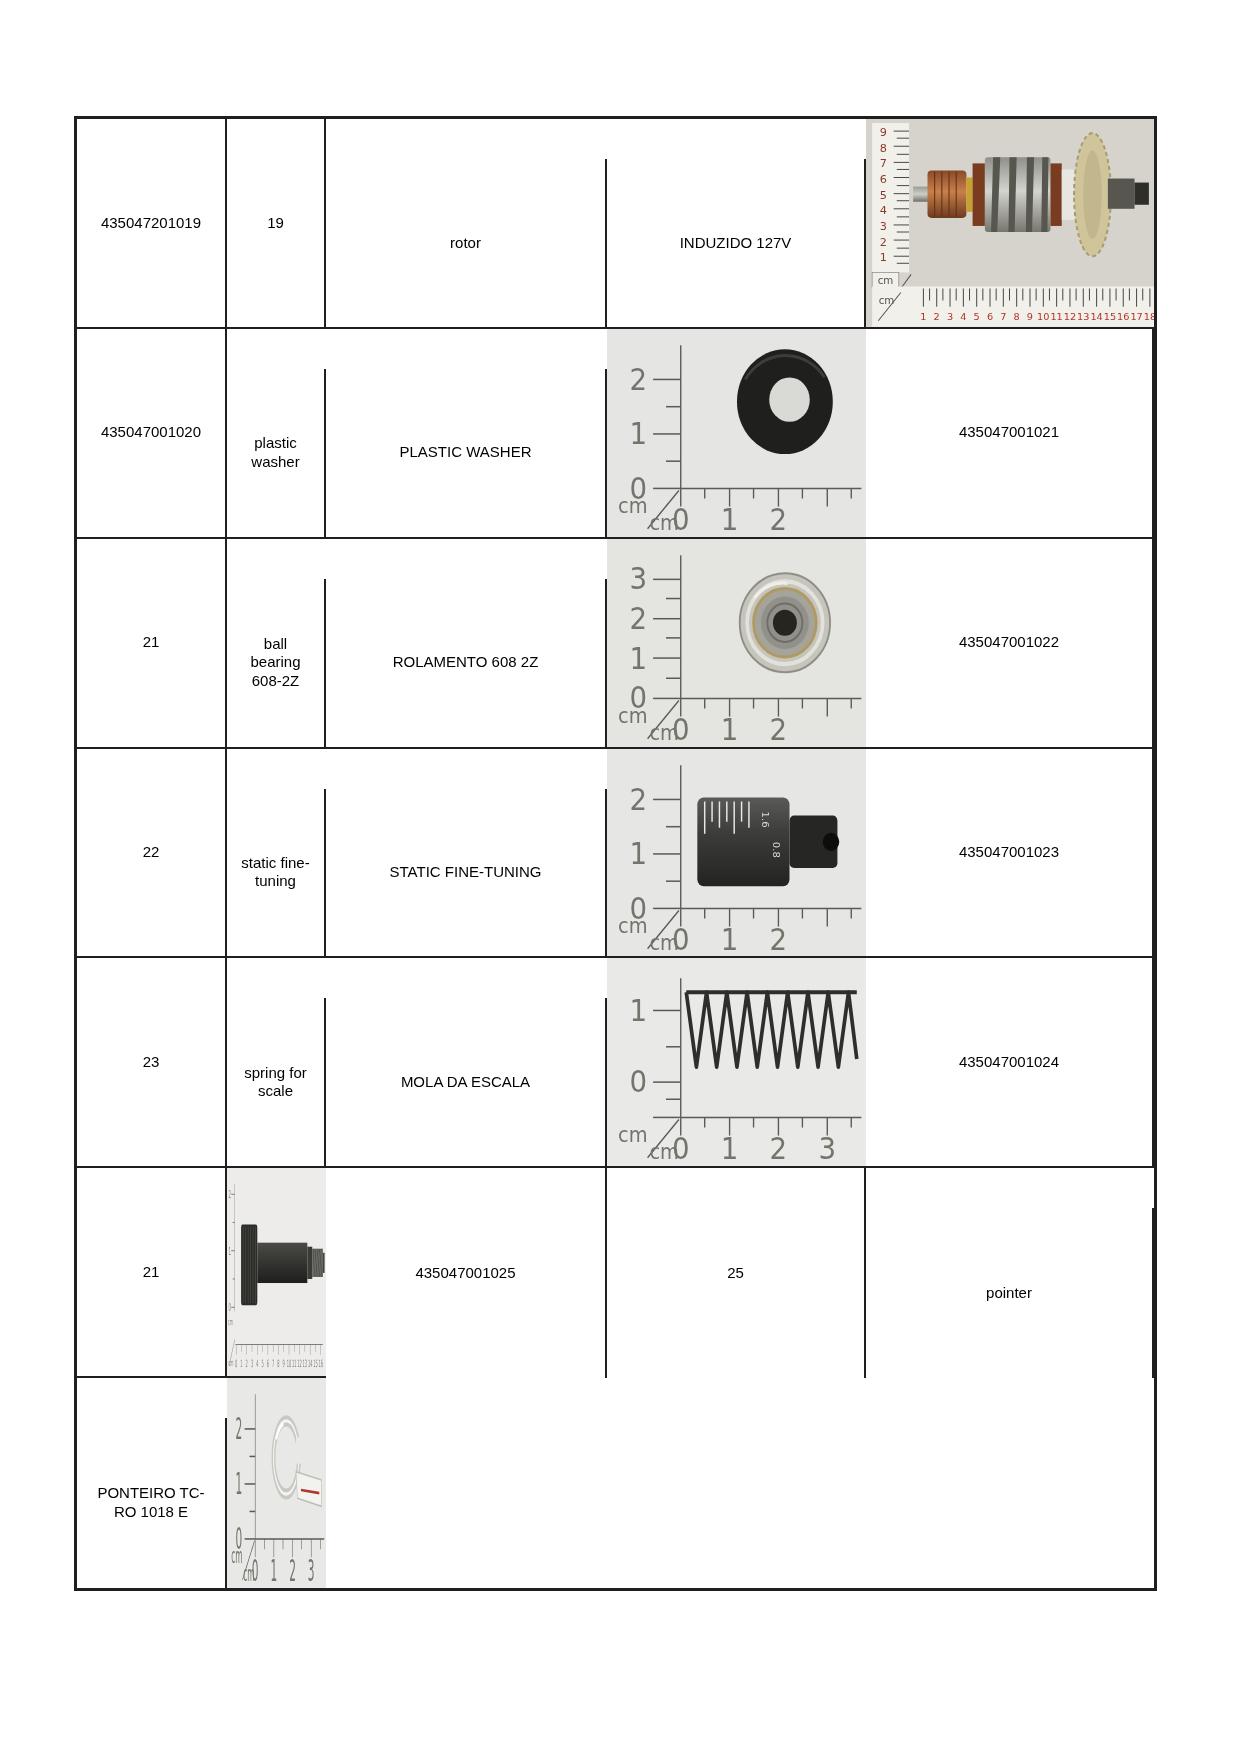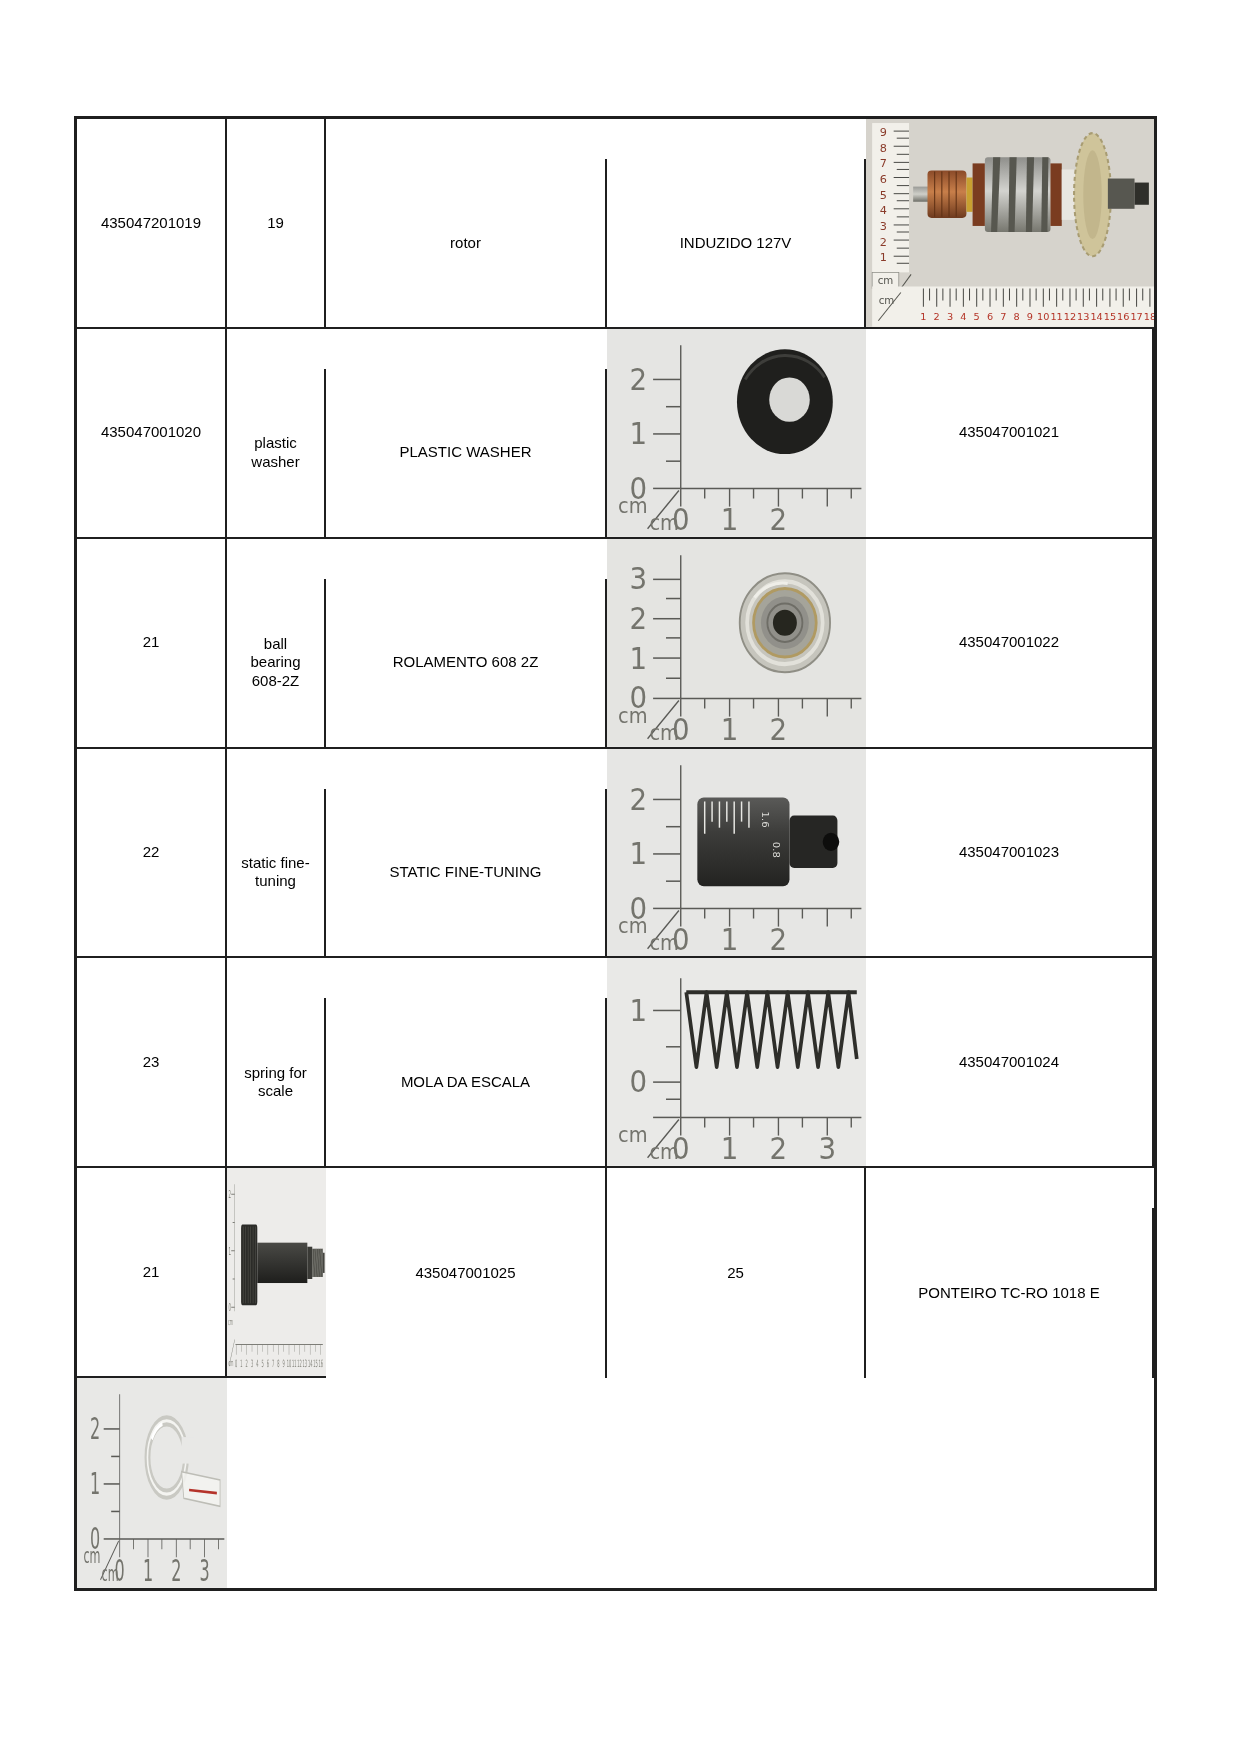--- a/index.html
+++ b/index.html
@@ -475,20 +475,21 @@
             <line x1="260" y1="108" x2="265" y2="80"></line>
           <line x1="265" y1="108" x2="270" y2="80"></line>
         </g>
         <rect x="272" y="84" width="5" height="20" fill="#44443f"></rect>
       </g>
     </svg>
   </div>
 
   <div class="cell row7" style="border-bottom:none;">435047001025</div>
   <div class="cell" style="border-bottom:none;">25</div>
+  <div class="cell desc" style="border-bottom:none;">pointer</div>
   <div class="cell desc" style="border-bottom:none;">PONTEIRO TC-RO 1018 E</div>
   <div class="cell photo-cell last-col" style="border-bottom:none;">
     <svg viewBox="0 0 281 206" preserveAspectRatio="none">
       <rect x="0" y="0" width="281" height="206" fill="#e8e8e6"></rect>
       <g stroke="#5a5a56" stroke-width="1.5">
         <line x1="80" y1="16" x2="80" y2="158"></line>
         <line x1="50" y1="50" x2="80" y2="50"></line>
           <line x1="64" y1="77" x2="80" y2="77"></line>
         <line x1="50" y1="104" x2="80" y2="104"></line>
           <line x1="64" y1="131" x2="80" y2="131"></line>

